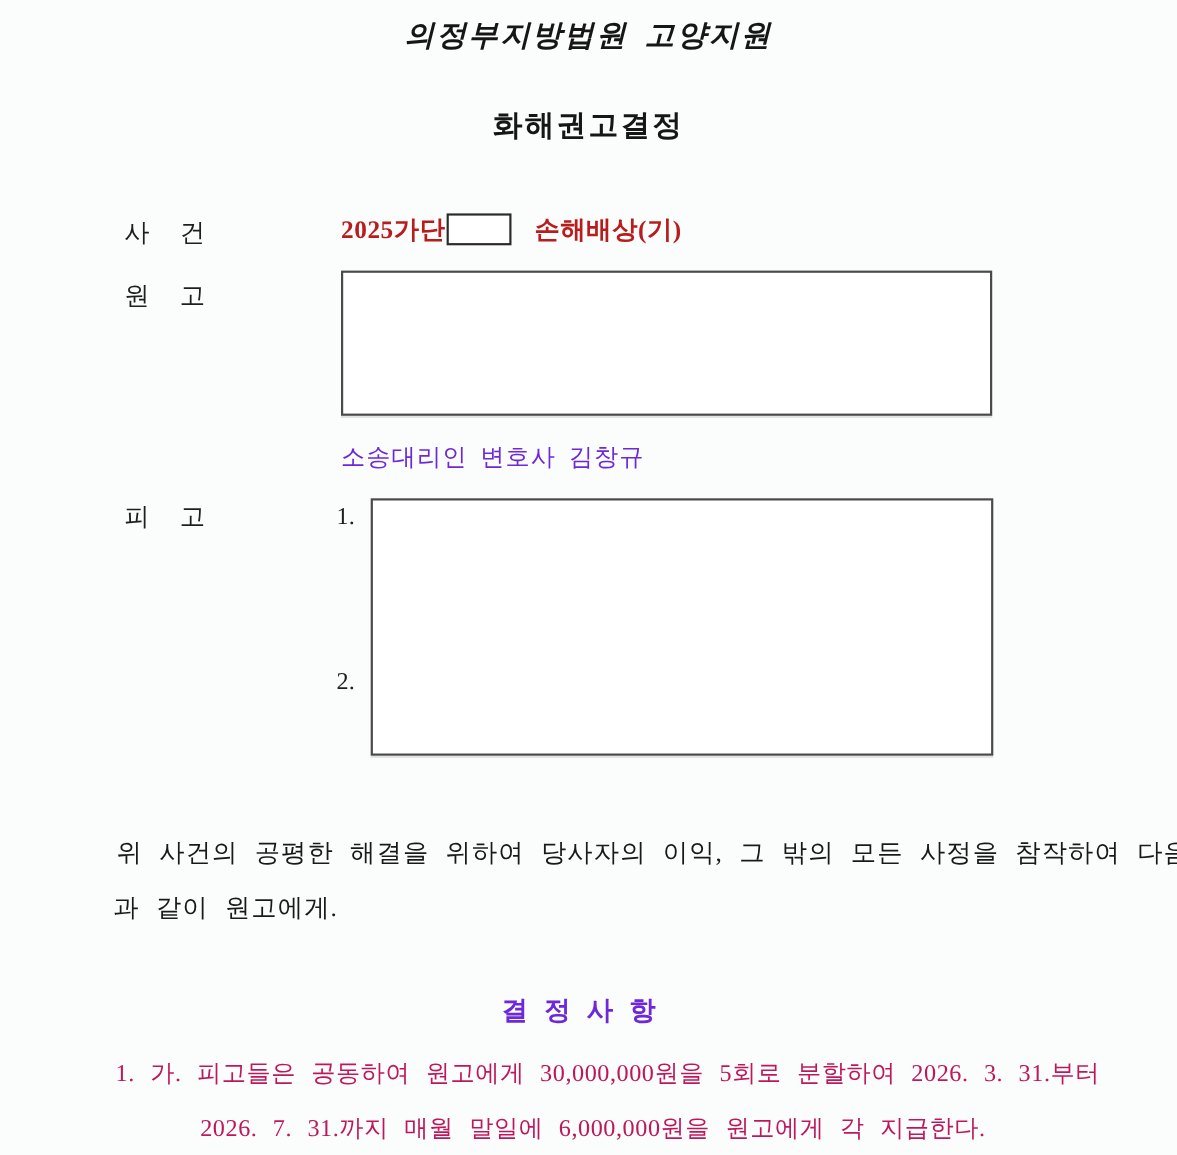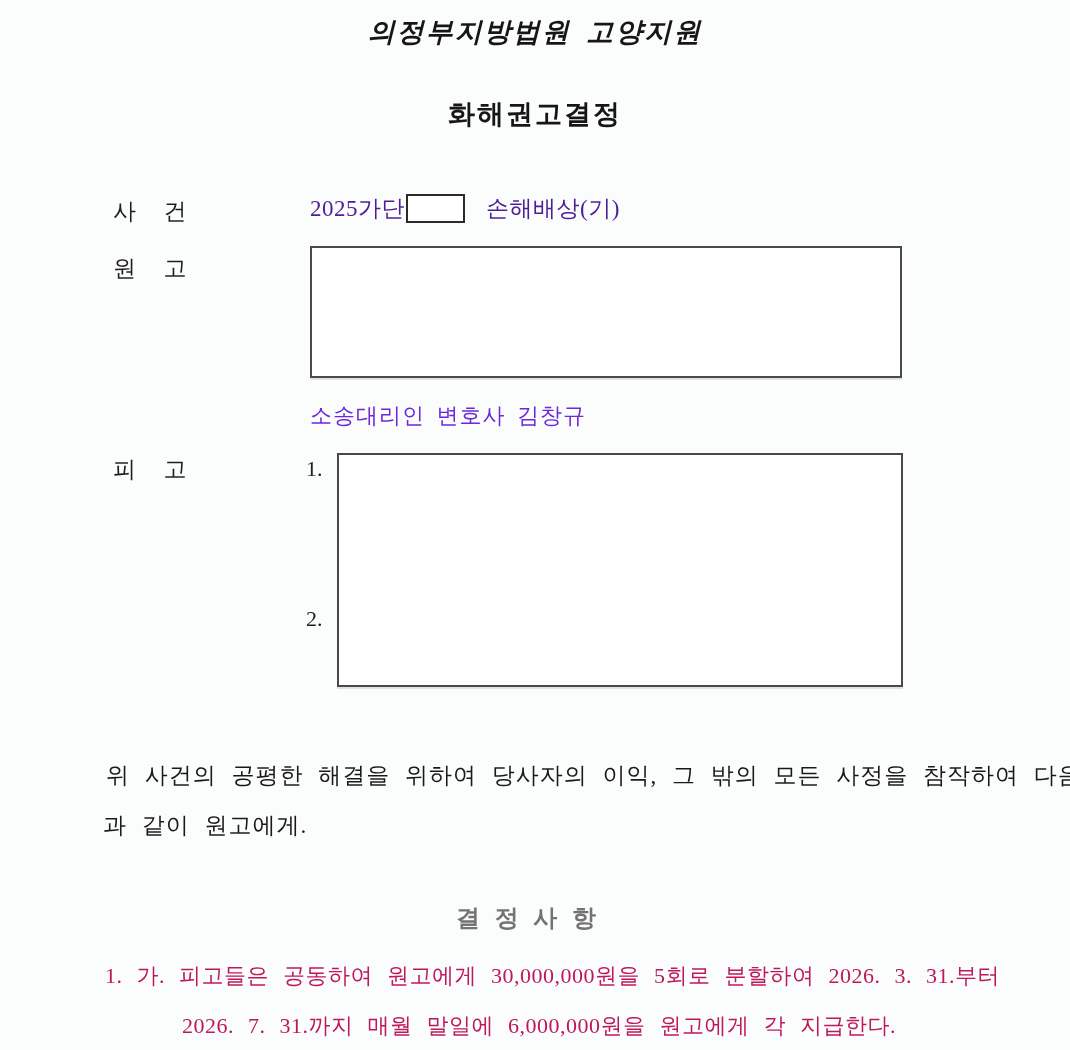--- a/index.html
+++ b/index.html
@@ -55,21 +55,22 @@
   .plaintiff-label { top: 253px; }
   .defendant-label { top: 454px; }
 
   .case-value {
     left: 310px;
     top: 193px;
     display: flex;
     align-items: center;
     font-size: 23px;
     letter-spacing: 0.5px;
-    color: #4c1d95;
+    color: #b91c1c;
+    font-weight: bold;
   }
   .redaction-small {
     display: inline-block;
     width: 55px;
     height: 25px;
     border: 2px solid #2b2b2b;
     background: #ffffff;
     margin-left: 1px;
     margin-right: 21px;
   }
@@ -120,21 +121,21 @@
   .preamble-line-2 { left: 103px; top: 810px; }
 
   .decision-heading {
     left: 456px;
     top: 902px;
     font-family: "Liberation Sans", "DejaVu Sans", sans-serif;
     font-size: 24px;
     font-weight: bold;
     letter-spacing: 3px;
     word-spacing: 2px;
-    color: #737373;
+    color: #6d28d9;
     white-space: nowrap;
   }
 
   .decision-line {
     font-size: 22px;
     letter-spacing: 0.5px;
     word-spacing: 8px;
     white-space: nowrap;
     color: #be185d;
   }

